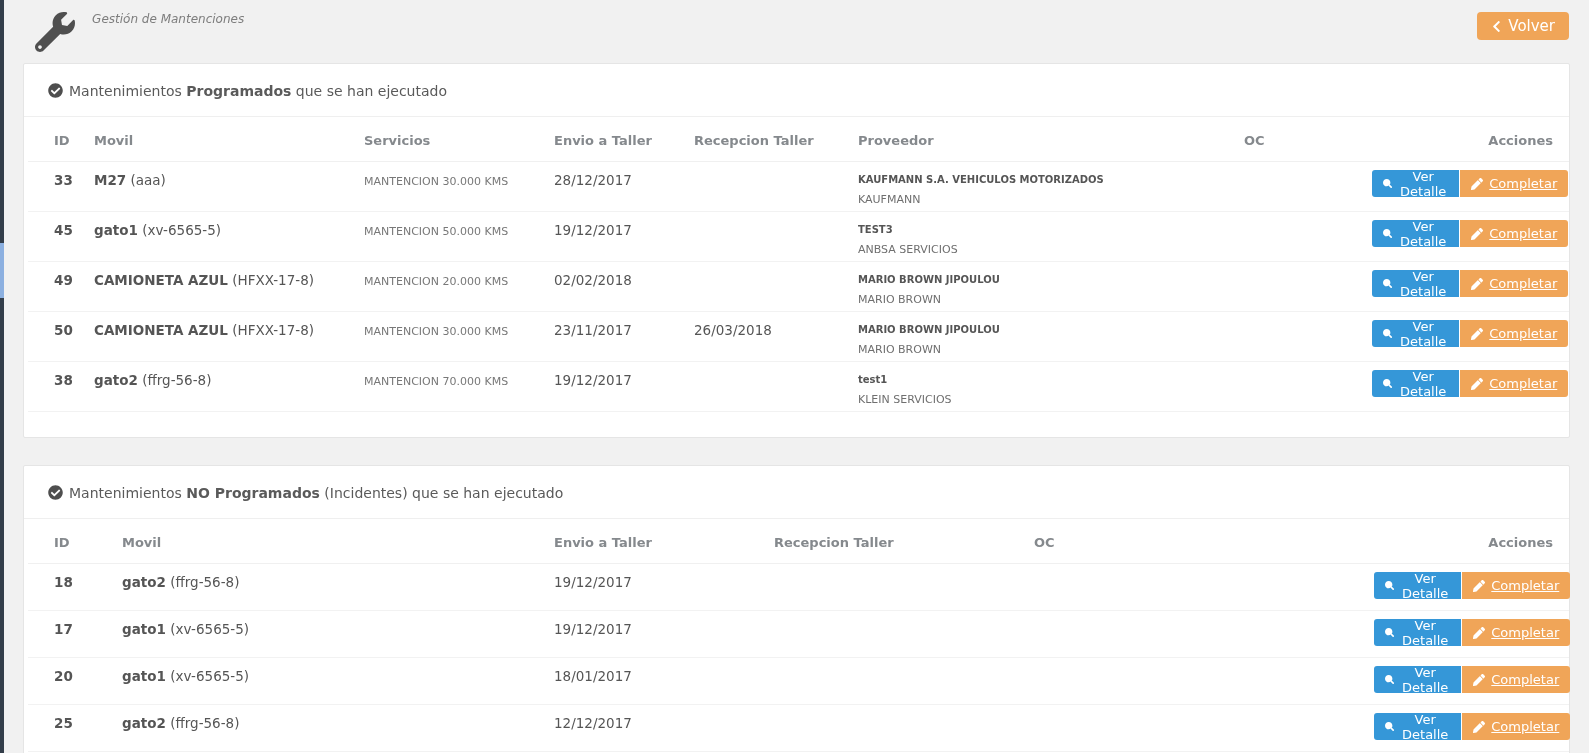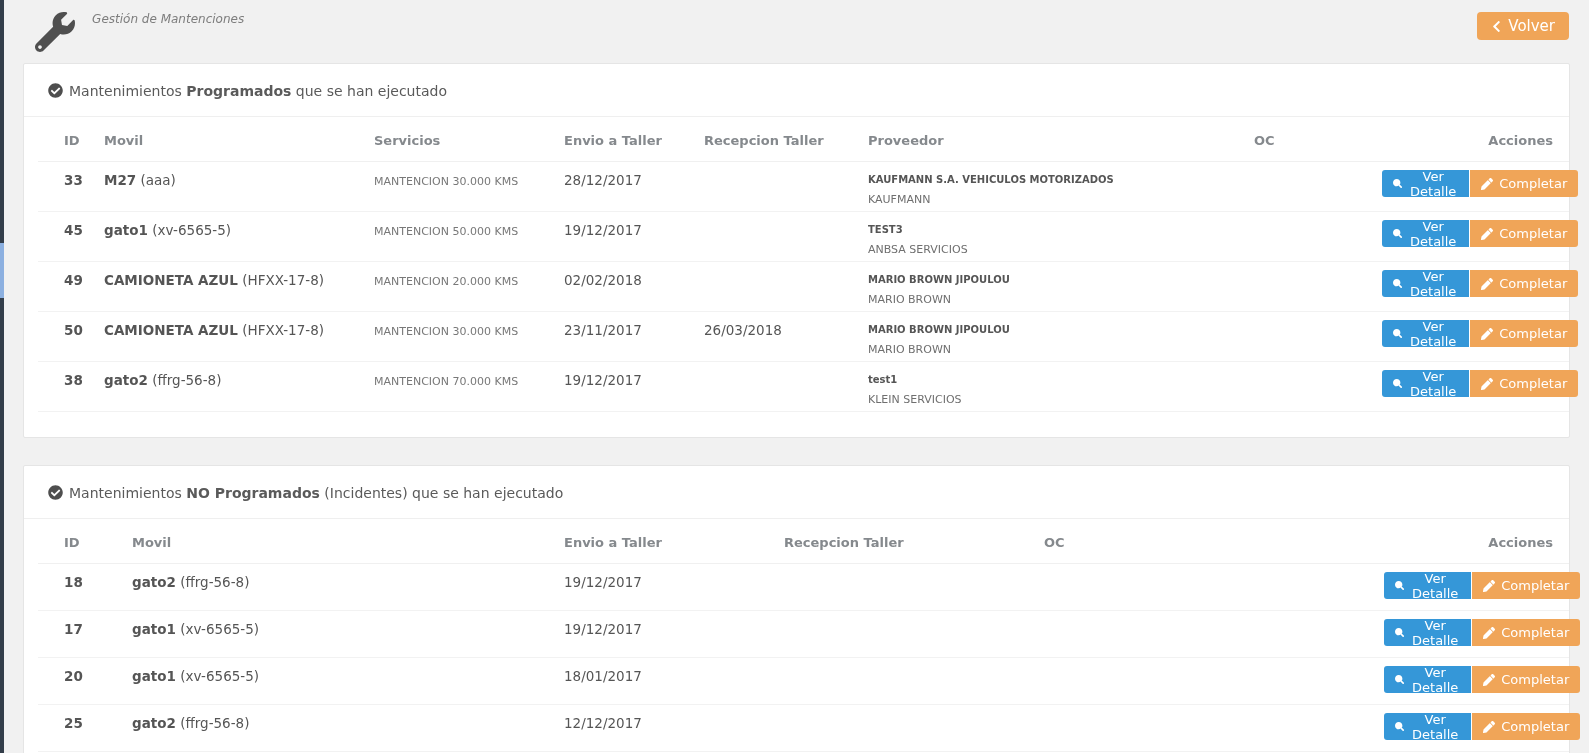--- a/index.html
+++ b/index.html
@@ -28,21 +28,21 @@
                 background:#f0a558; color:#fff; font-size:15px; border-radius:4px; }
   .btn-volver .chev { display:inline-flex; margin-right:6px; }
 
   
   .panel { margin:0 19px; background:#fff; border:1px solid #e5e5e5; border-radius:2px; }
   .panel + .panel-gap { height:27px; }
   .panel-heading { padding:19px 16px 17px 24px; border-bottom:1px solid #efefef;
                    font-size:14px; color:#5a5a5a; }
   .panel-heading .check-icon { display:inline-flex; vertical-align:-2px; margin-right:6px; }
   .t-bold { font-weight:700; }
-  .panel-body { padding:0 0 25px 14px; }
+  .panel-body { padding:0 0 25px 4px; }
   .panel-last { min-height:235px; }
 
   table { width:100%; border-collapse:collapse; table-layout:fixed; }
   th { text-align:left; font-size:13px; color:#85898d; font-weight:700;
        padding:16px 10px 13px 0; border-bottom:1px solid #f0f0f0; }
   th.c-id, td.c-id { padding-left:26px; }
   th.c-actions, td.c-actions { text-align:right; padding-right:16px; }
   td { vertical-align:top; padding:10px 10px 0 0; border-bottom:1px solid #f2f2f2;
        font-size:13.5px; color:#555; }
   .t1 tr.row { height:50px; }
@@ -51,21 +51,21 @@
   .m-name { font-weight:700; }
   .m-plate { color:#555; }
   td.c-serv { font-size:11px; color:#787878; padding-top:13px; }
   .p-name { font-weight:700; font-size:10px; line-height:16px; }
   .p-sub { font-size:11px; color:#6f6f6f; margin-top:5px; }
 
   .btn-group { display:inline-flex; margin-top:-2px; }
   .btn-detail { background:#3597d8; color:#fff; font-size:13px; height:27px; padding:0 11px;
                 border-radius:3px 0 0 3px; }
   .btn-complete { background:#f0a558; color:#fff; font-size:13px; height:27px; padding:0 11px;
-                  border-radius:0 3px 3px 0; margin-left:1px; }
+                  border-radius:0 3px 3px 0; margin-left:1px;text-decoration:underline; }
   .btn-detail svg, .btn-complete svg { margin-right:6px; }
 </style>
 </head>
 <body>
 
 <div class="app">
   <div class="side-strip">
     <div class="side-active"></div>
   </div>
 

